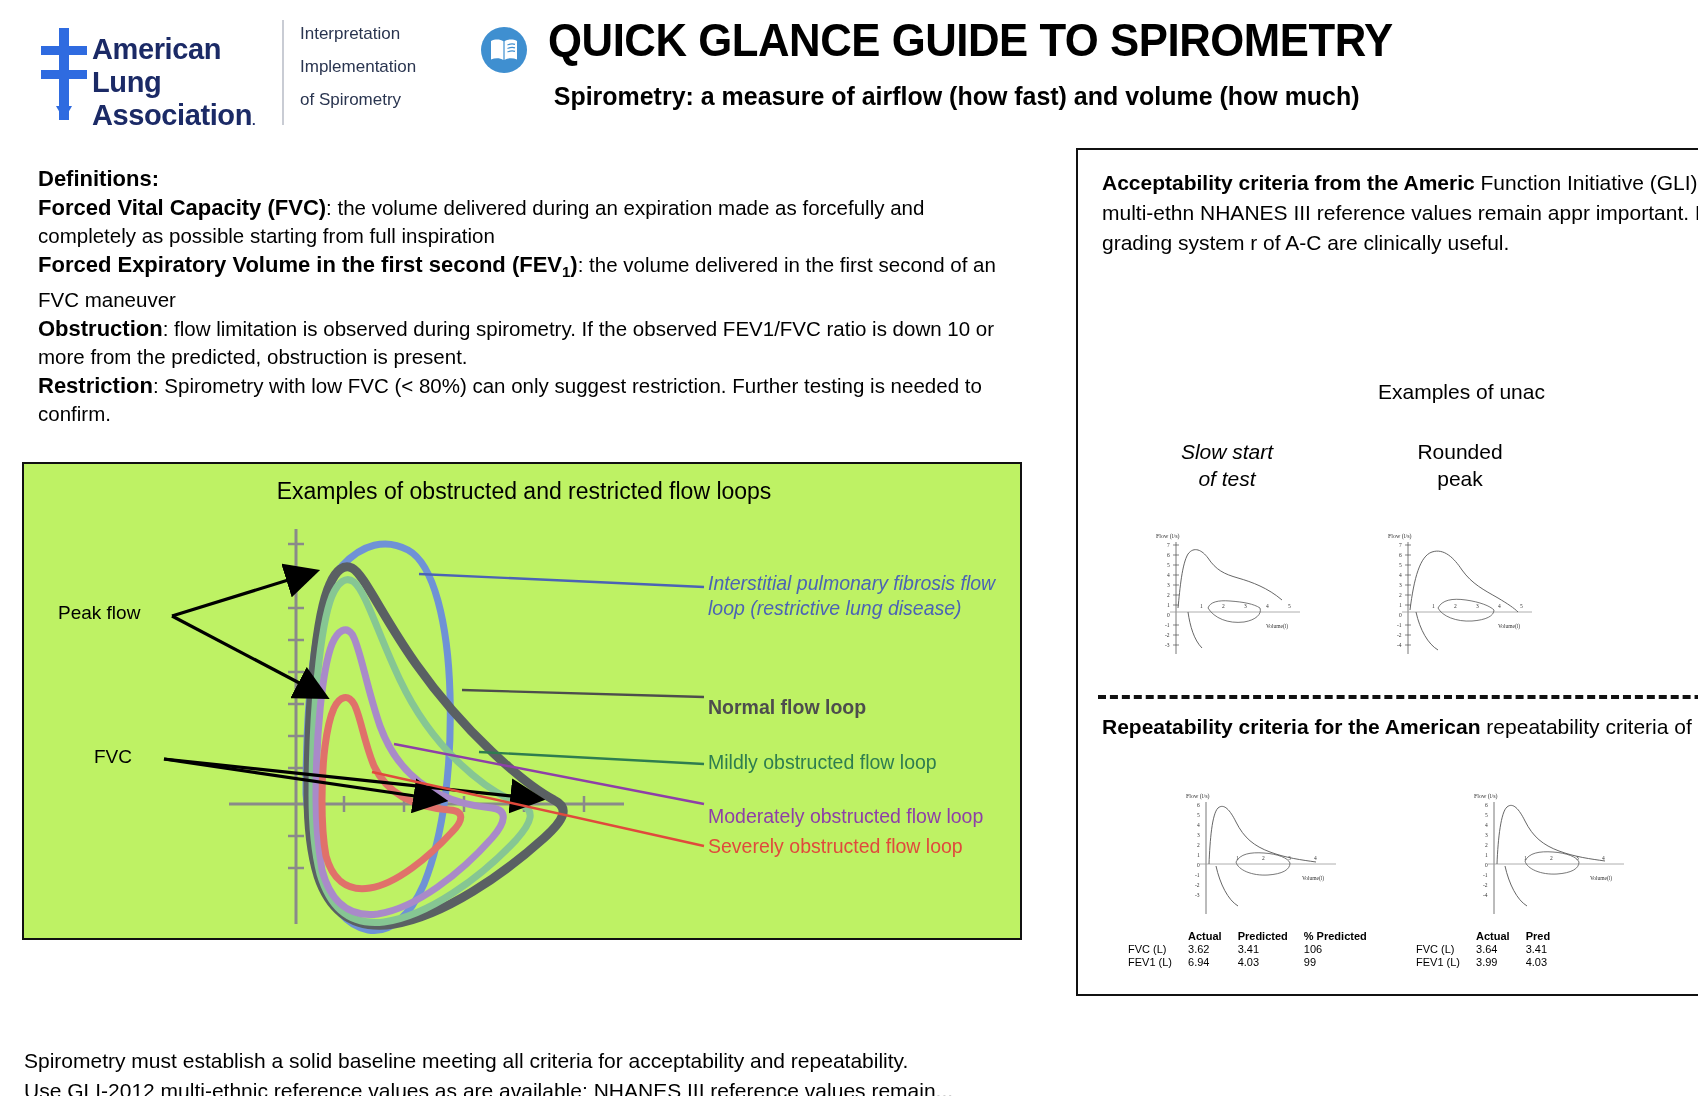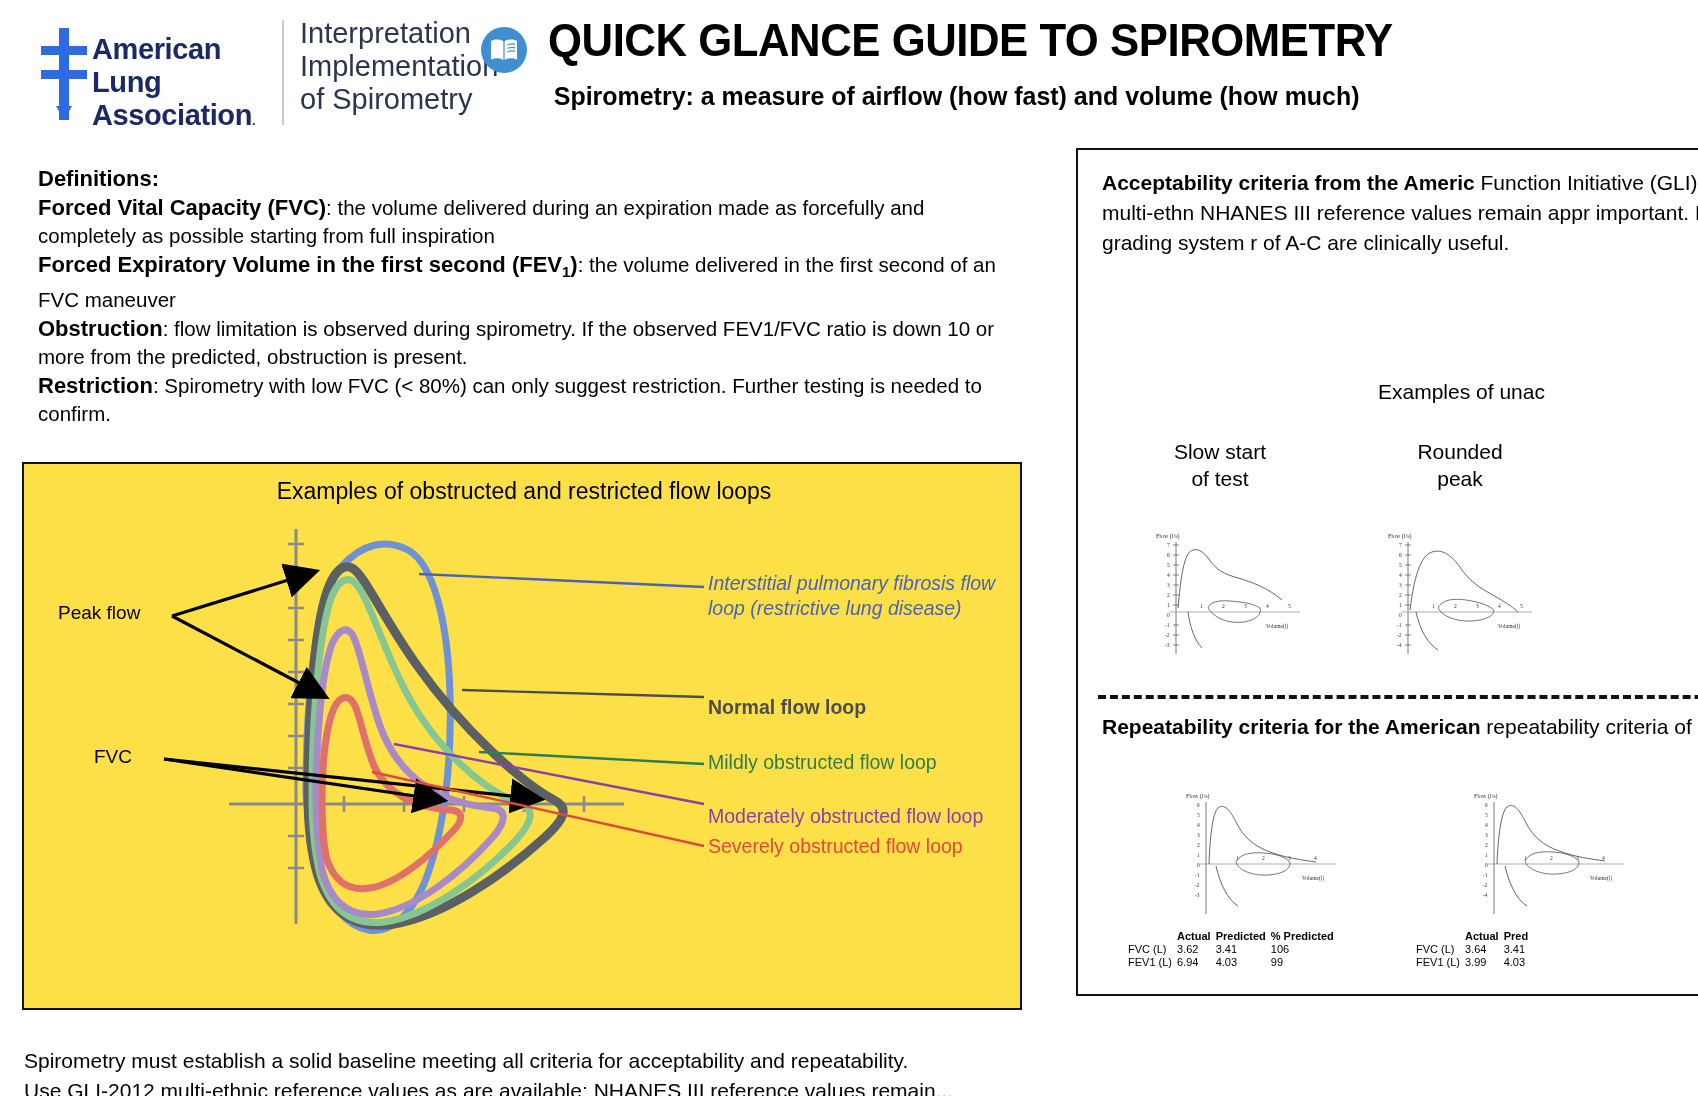--- a/index.html
+++ b/index.html
@@ -20,21 +20,21 @@
   #ala-logo { position:absolute; left:40px; top:22px; width:230px; height:105px; }
   #ala-cross { position:absolute; left:0px; top:6px; width:48px; height:92px; }
   #ala-logo-text { position:absolute; left:52px; top:11px; width:185px;
     font-family:"Liberation Sans", sans-serif; font-weight:bold; color:#1b2a66;
     font-size:29px; line-height:33px; letter-spacing:-0.4px; }
   .ala-reg { font-size:13px; vertical-align:baseline; }
 
   #header-divider { position:absolute; left:282px; top:20px; width:2px; height:105px; background:#c9ccd4; }
 
   #header-sub { position:absolute; left:300px; top:17px; width:180px;
-    font-size:29px; line-height:33px; color:#2a3550; font-weight:400; }
+    font-size:17px; line-height:33px; color:#2a3550; font-weight:400; }
 
   #book-icon { position:absolute; left:481px; top:27px; width:46px; height:46px;
     border-radius:50%; background:#3f8fd0; }
   #book-icon svg { position:absolute; left:9px; top:11px; }
 
   #title-block { position:absolute; left:548px; top:12px; width:1150px; }
   #main-title { font-size:47px; font-weight:bold; letter-spacing:-0.5px;
     font-family:"Liberation Sans Narrow","Liberation Sans",sans-serif;
     transform:scaleX(0.93); transform-origin:left center; white-space:nowrap; }
   #main-subtitle { font-size:26px; font-weight:bold; margin-top:14px;
@@ -42,22 +42,22 @@
     padding-left:6px; }
 
   
   #definitions { position:absolute; left:38px; top:165px; width:985px;
     font-size:20.5px; line-height:28.5px; }
   #definitions p { margin:0; }
   #definitions .term { font-weight:bold; font-size:22px; }
   sub { font-size:0.68em; }
 
   
-  #figure-box { position:absolute; left:22px; top:462px; width:1000px; height:548px;
-    border:2.5px solid #111; background:#fde047; }
+  #figure-box { position:absolute; left:22px; top:462px; width:1000px; height:478px;
+    border:2.5px solid #111; background:#bef264; }
   #figure-title { position:absolute; left:0; top:14px; width:1000px; text-align:center;
     font-size:23px; }
 
   #plot-area { position:absolute; left:0; top:0; width:1000px; height:510px; }
 
   .lbl-black { position:absolute; font-size:19px; color:#000;margin-left:8px; }
 
   .legend-lbl { position:absolute; font-size:19.5px; line-height:25px; }
 
   
@@ -77,21 +77,21 @@
   #dashed-sep { position:absolute; left:20px; top:545px; width:700px; height:0;
     border-top:4px dashed #111; }
 
   #repeat-text { position:absolute; left:24px; top:562px; width:700px;
     font-size:21px; line-height:30px; }
   #repeat-text .hd { font-weight:bold; }
 
   .data-table { position:absolute; font-size:11px; line-height:13px;
     font-family:"Liberation Sans", sans-serif; }
   .data-table table { border-collapse:collapse; }
-  .data-table td, .data-table th { padding:0 5px 0 0; text-align:left;
+  .data-table td, .data-table th { padding:0 16px 0 0; text-align:left;
     font-weight:normal; white-space:nowrap; }
   .data-table th { font-weight:bold; }
   .data-table td.num, .data-table th.num { text-align:left; }
 
   
   #bottom-caption { position:absolute; left:24px; top:1046px; width:1680px;
     font-size:21px; line-height:30px; }
 </style>
 </head>
 <body>
@@ -240,21 +240,21 @@
 
 <div id="right-panel">
 
   <div id="accept-text">
     <span class="hd">Acceptability criteria from the Americ</span>
     <span>Function Initiative (GLI)-2012 multi-ethn NHANES III reference values remain appr important. Following a grading system r of A-C are clinically useful.</span>
   </div>
 
   <div id="unaccept-hdr">Examples of unac</div>
 
-  <div class="thumb-cap" style="left:42px; top:288px; width:200px;">
+  <div class="thumb-cap" style="left:49px; top:288px; width:200px;font-style:italic;">
     <div>Slow start</div>
     <div>of test</div>
   </div>
   <div class="thumb-cap" style="left:282px; top:288px; width:200px;">
     <div>Rounded</div>
     <div>peak</div>
   </div>
 
   <svg class="mini-chart" style="left:70px; top:378px;" width="190" height="140" viewBox="0 0 190 140">
     <text x="8" y="10" font-size="6" fill="#333" font-family="Liberation Serif, serif">Flow (l/s)</text>

